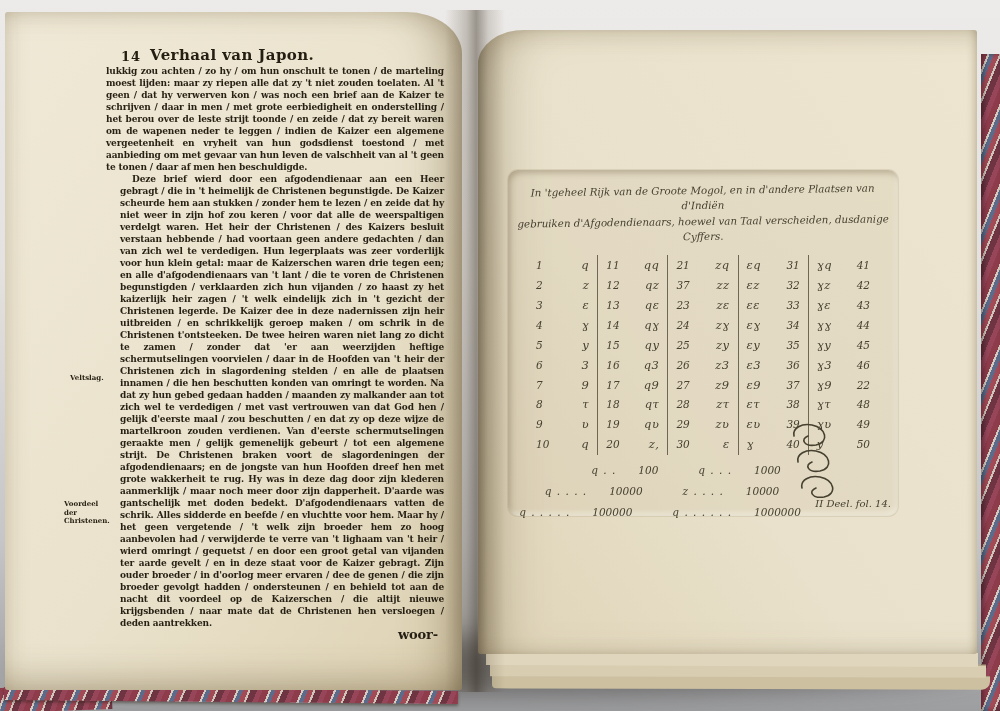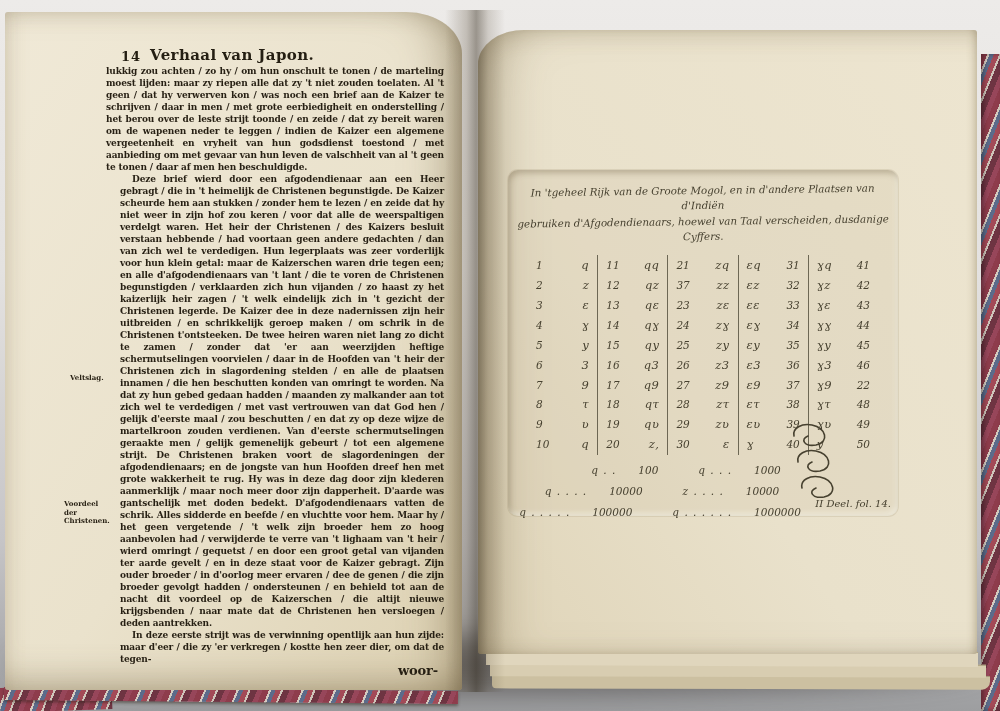--- a/index.html
+++ b/index.html
@@ -99,21 +99,20 @@
   <div class="page-right"></div>
   <div class="page-left"></div>
   <div class="gutter"></div>
 
   <div class="lp-folio">14</div>
   <div class="lp-title">Verhaal van Japon.</div>
 
   <div class="lp-body">
     <p>lukkig zou achten / zo hy / om hun onschult te tonen / de marteling moest lijden: maar zy riepen alle dat zy 't niet zouden toelaten. Al 't geen / dat hy verwerven kon / was noch een brief aan de Kaizer te schrijven / daar in men / met grote eerbiedigheit en onderstelling / het berou over de leste strijt toonde / en zeide / dat zy bereit waren om de wapenen neder te leggen / indien de Kaizer een algemene vergeetenheit en vryheit van hun godsdienst toestond / met aanbieding om met gevaar van hun leven de valschheit van al 't geen te tonen / daar af men hen beschuldigde.</p>
     <p class="ind">Deze brief wierd door een afgodendienaar aan een Heer gebragt / die in 't heimelijk de Christenen begunstigde. De Kaizer scheurde hem aan stukken / zonder hem te lezen / en zeide dat hy niet weer in zijn hof zou keren / voor dat alle de weerspaltigen verdelgt waren. Het heir der Christenen / des Kaizers besluit verstaan hebbende / had voortaan geen andere gedachten / dan van zich wel te verdedigen. Hun legerplaats was zeer vorderlijk voor hun klein getal: maar de Kaizerschen waren drie tegen een; en alle d'afgodendienaars van 't lant / die te voren de Christenen begunstigden / verklaarden zich hun vijanden / zo haast zy het kaizerlijk heir zagen / 't welk eindelijk zich in 't gezicht der Christenen legerde. De Kaizer dee in deze nadernissen zijn heir uitbreiden / en schrikkelijk geroep maken / om schrik in de Christenen t'ontsteeken. De twee heiren waren niet lang zo dicht te zamen / zonder dat 'er aan weerzijden heftige schermutselingen voorvielen / daar in de Hoofden van 't heir der Christenen zich in slagordening stelden / en alle de plaatsen innamen / die hen beschutten konden van omringt te worden. Na dat zy hun gebed gedaan hadden / maanden zy malkander aan tot zich wel te verdedigen / met vast vertrouwen van dat God hen / gelijk d'eerste maal / zou beschutten / en dat zy op deze wijze de martelkroon zouden verdienen. Van d'eerste schermutselingen geraakte men / gelijk gemenelijk gebeurt / tot een algemene strijt. De Christenen braken voort de slagordeningen der afgodendienaars; en de jongste van hun Hoofden dreef hen met grote wakkerheit te rug. Hy was in deze dag door zijn klederen aanmerklijk / maar noch meer door zijn dapperheit. D'aarde was gantschelijk met doden bedekt. D'afgodendienaars vatten de schrik. Alles sidderde en beefde / en vluchtte voor hem. Maar hy / het geen vergetende / 't welk zijn broeder hem zo hoog aanbevolen had / verwijderde te verre van 't lighaam van 't heir / wierd omringt / gequetst / en door een groot getal van vijanden ter aarde gevelt / en in deze staat voor de Kaizer gebragt. Zijn ouder broeder / in d'oorlog meer ervaren / dee de genen / die zijn broeder gevolgt hadden / ondersteunen / en behield tot aan de nacht dit voordeel op de Kaizerschen / die altijt nieuwe krijgsbenden / naar mate dat de Christenen hen versloegen / deden aantrekken.</p>
-    <p class="ind">In deze eerste strijt was de verwinning opentlijk aan hun zijde: maar d'eer / die zy 'er verkregen / kostte hen zeer dier, om dat de tegen-</p>
     <div class="catchword">woor-</div>
   </div>
 
   <div class="mnote n1">Veltslag.</div>
   <div class="mnote n2">Voordeel der Christenen.</div>
 
   <div class="plate">
     <div class="plate-caption">
       <div>In 'tgeheel Rijk van de Groote Mogol, en in d'andere Plaatsen van d'Indiën</div>
       <div>gebruiken d'Afgodendienaars, hoewel van Taal verscheiden, dusdanige Cyffers.</div>

